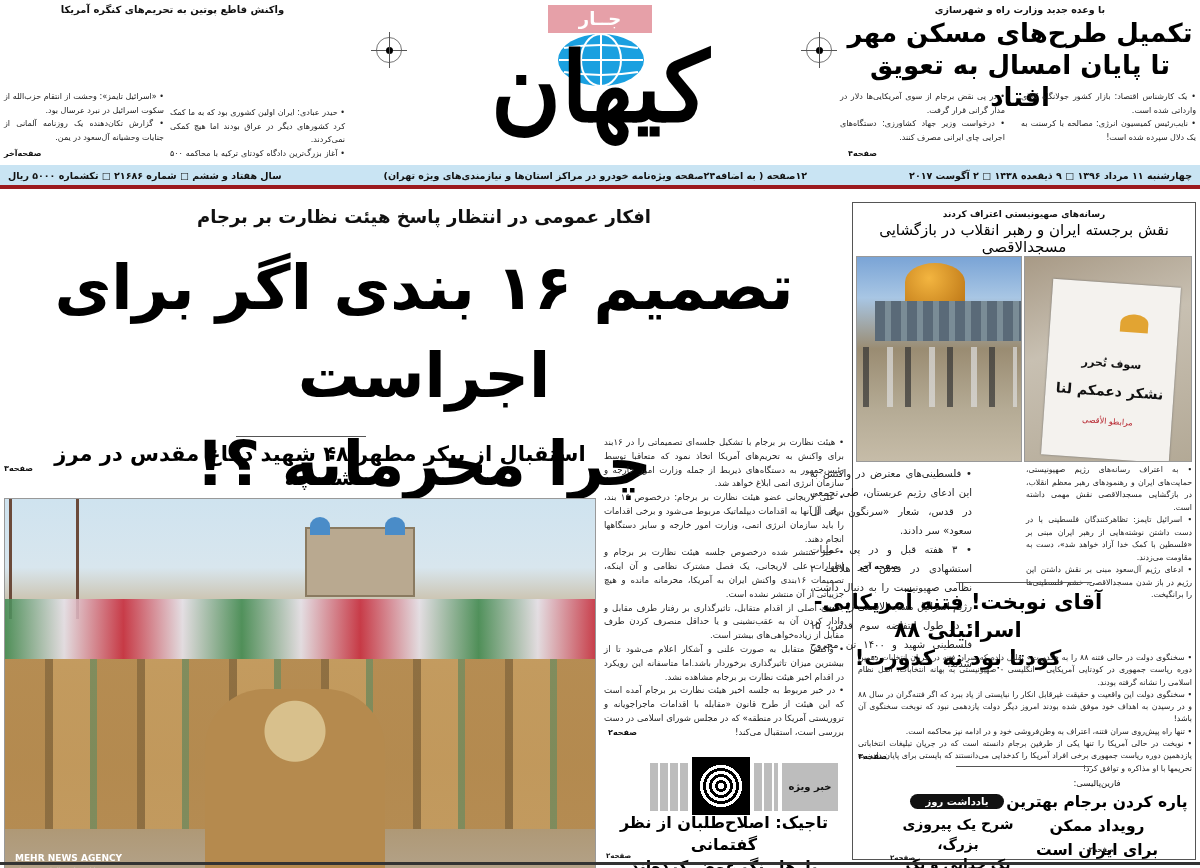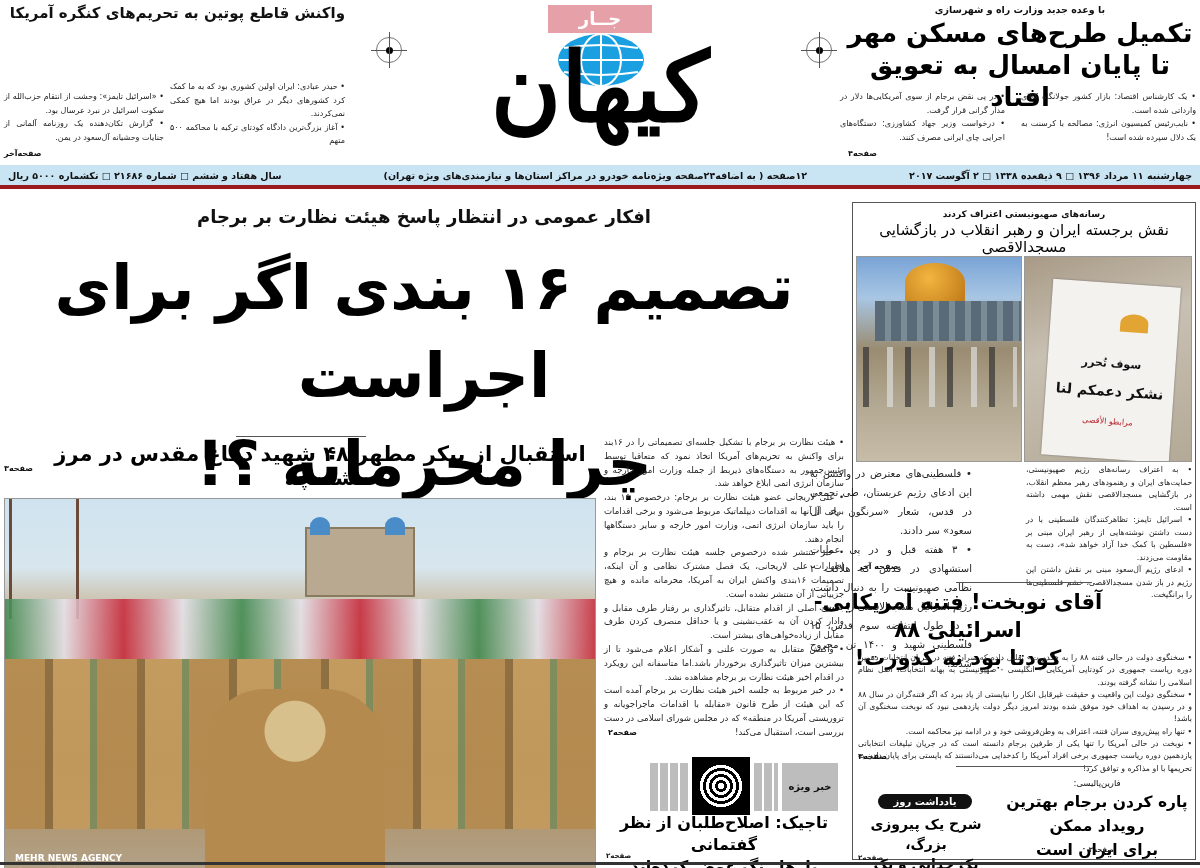--- a/index.html
+++ b/index.html
@@ -29,22 +29,22 @@
   .badge{background:#111;color:#fff;font-weight:bold;font-size:10px;text-align:center;border-radius:8px;padding:2px 0;}
   .rule{height:1px;background:#555;}
   .spiral{width:58px;height:58px;background:#000;display:flex;align-items:center;justify-content:center;}
   .spiral-in{width:46px;height:46px;border-radius:50%;background:repeating-radial-gradient(circle,#fff 0 3px,#000 3px 6px);}
   .grayblk{background:#bdbdbd;}
 </style>
 </head>
 <body>
 
 <div class="abs top-box" style="left:0;width:345px;">
-  <div class="kicker abs" style="top:4px;left:0;width:345px;font-size:15px;text-align:right;">واکنش قاطع پوتین به تحریم‌های کنگره آمریکا</div>
-  <div class="abs body-text" style="top:80px;right:0;width:175px;font-size:8px;line-height:13.5px;">
+  <div class="kicker abs" style="top:4px;left:0;width:345px;font-size:10px;">واکنش قاطع پوتین به تحریم‌های کنگره آمریکا</div>
+  <div class="abs body-text" style="top:106px;right:0;width:175px;font-size:8px;line-height:13.5px;">
     <p>• حیدر عبادی: ایران اولین کشوری بود که به ما کمک کرد کشورهای دیگر در عراق بودند اما هیچ کمکی نمی‌کردند.</p>
     <p>• آغاز بزرگ‌ترین دادگاه کودتای ترکیه با محاکمه ۵۰۰ متهم</p>
   </div>
   <div class="abs body-text" style="top:90px;left:4px;width:160px;font-size:8px;line-height:13.5px;">
     <p>• «اسرائیل تایمز»: وحشت از انتقام حزب‌الله از سکوت اسرائیل در نبرد عرسال بود.</p>
     <p>• گزارش تکان‌دهنده یک روزنامه آلمانی از جنایات وحشیانه آل‌سعود در یمن.</p>
   </div>
   <div class="abs pageref" style="top:149px;left:4px;">صفحه‌آخر</div>
 </div>
 
@@ -187,21 +187,21 @@
 
 <div class="abs" style="top:770px;left:1000px;width:194px;height:88px;">
   <div class="abs kicker" style="top:8px;left:0;width:194px;font-size:8.5px;font-weight:normal;">فارین‌پالیسی:</div>
   <div class="abs bigh" style="top:20px;left:0;width:194px;font-size:15.5px;line-height:24px;">
     <div>پاره کردن برجام بهترین رویداد ممکن</div>
     <div>برای ایران است</div>
   </div>
   <div class="abs pageref" style="top:76px;right:80px;font-size:7px;">صفحه۲</div>
 </div>
 
-<div class="abs" style="top:770px;left:856px;width:140px;height:88px;">
+<div class="abs" style="top:770px;left:888px;width:140px;height:88px;">
   <div class="abs badge" style="top:24px;left:22px;width:94px;">یادداشت روز</div>
   <div class="abs bigh" style="top:44px;left:0;width:140px;font-size:14px;line-height:20px;">
     <div>شرح یک پیروزی بزرگ،</div>
     <div>یک جدایی و یک دیدار تلخ</div>
   </div>
   <div class="abs pageref" style="top:84px;left:2px;font-size:7px;">صفحه۲</div>
 </div>
 
 <div class="abs" style="top:862px;left:0;width:1200px;height:3px;background:#333;"></div>
 

